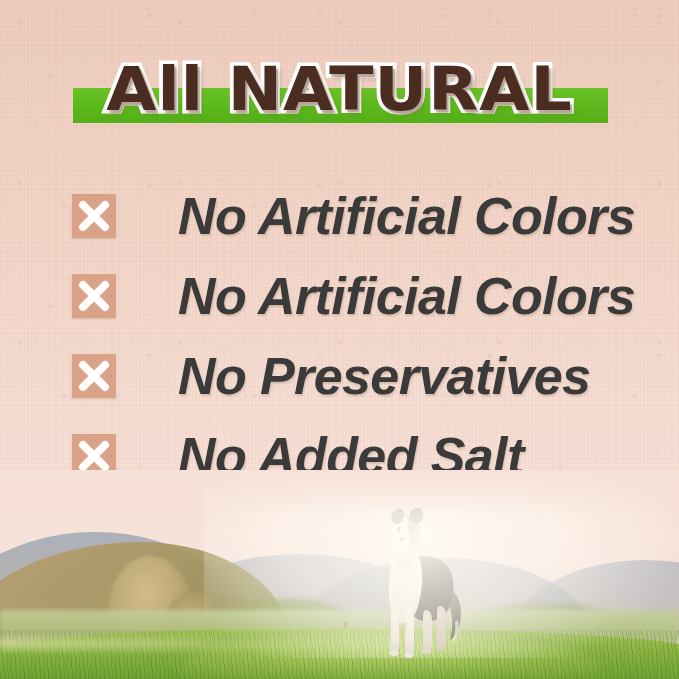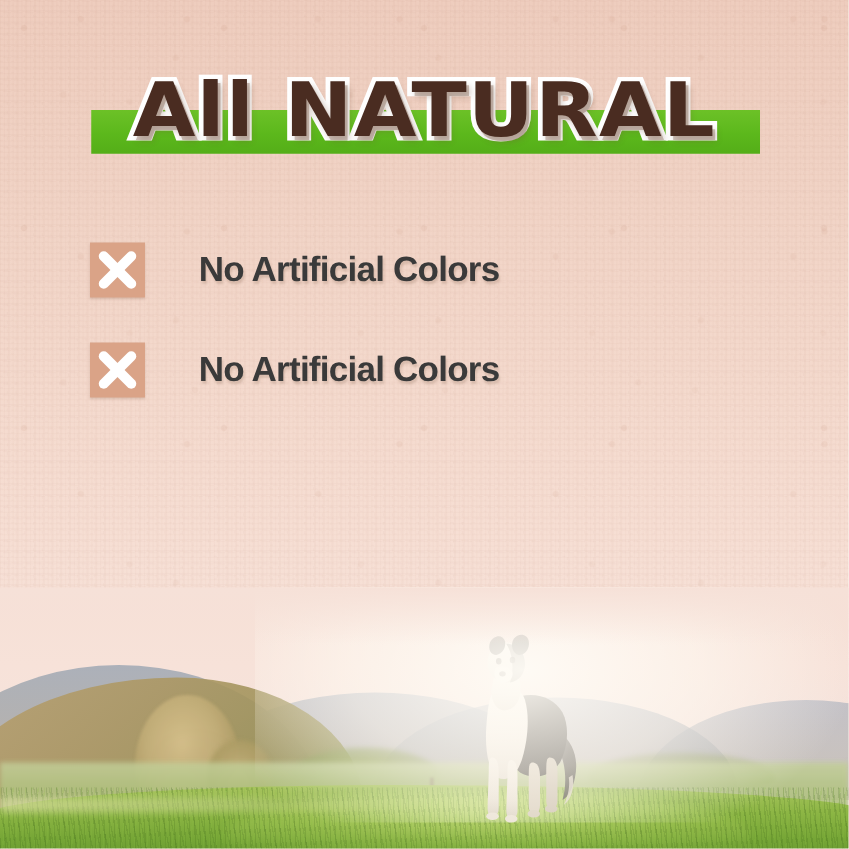--- a/index.html
+++ b/index.html
@@ -106,29 +106,30 @@
     height: 44px;
     background: #daa387;
     box-shadow: 0 1px 2px rgba(130,90,70,.25);
   }
   .x-icon svg {
     display: block;
     width: 44px;
     height: 44px;
   }
   .feature-label {
-    margin-left: 43px;
+    margin-left: 62px;
     font-family: "Liberation Sans", sans-serif;
     font-weight: bold;
-    font-size: 28px;
+    font-size: 52px;
     line-height: 44px;
     letter-spacing: -.6px;
     color: #3a3a3a;
     text-shadow: 1px 2px 2px rgba(120,85,65,.22);
     white-space: nowrap;
+    font-style: italic;
   }
 
   
   #photo {
     position: absolute;
     left: 0;
     top: 470px;
     width: 679px;
     height: 209px;
     overflow: hidden;
@@ -314,21 +315,43 @@
         <svg viewBox="0 0 44 44" aria-hidden="true">
           <g stroke="#ffffff" stroke-width="8" stroke-linecap="round">
             <line x1="11" y1="11" x2="33" y2="33"></line>
             <line x1="33" y1="11" x2="11" y2="33"></line>
           </g>
         </svg>
       </div>
       <div class="feature-label">No Artificial Colors</div>
     </div>
 
-
+    <div class="feature-row">
+      <div class="x-icon">
+        <svg viewBox="0 0 44 44" aria-hidden="true">
+          <g stroke="#ffffff" stroke-width="8" stroke-linecap="round">
+            <line x1="11" y1="11" x2="33" y2="33"></line>
+            <line x1="33" y1="11" x2="11" y2="33"></line>
+          </g>
+        </svg>
+      </div>
+      <div class="feature-label">No Preservatives</div>
+    </div>
+
+    <div class="feature-row">
+      <div class="x-icon">
+        <svg viewBox="0 0 44 44" aria-hidden="true">
+          <g stroke="#ffffff" stroke-width="8" stroke-linecap="round">
+            <line x1="11" y1="11" x2="33" y2="33"></line>
+            <line x1="33" y1="11" x2="11" y2="33"></line>
+          </g>
+        </svg>
+      </div>
+      <div class="feature-label">No Added Salt</div>
+    </div>
 
   </div>
 
   <div id="photo">
     <div class="sky"></div>
 
     <div class="hill hill-far-left"></div>
     <div class="hill hill-far-mid"></div>
     <div class="hill hill-far-mid2"></div>
     <div class="hill hill-far-right"></div>

